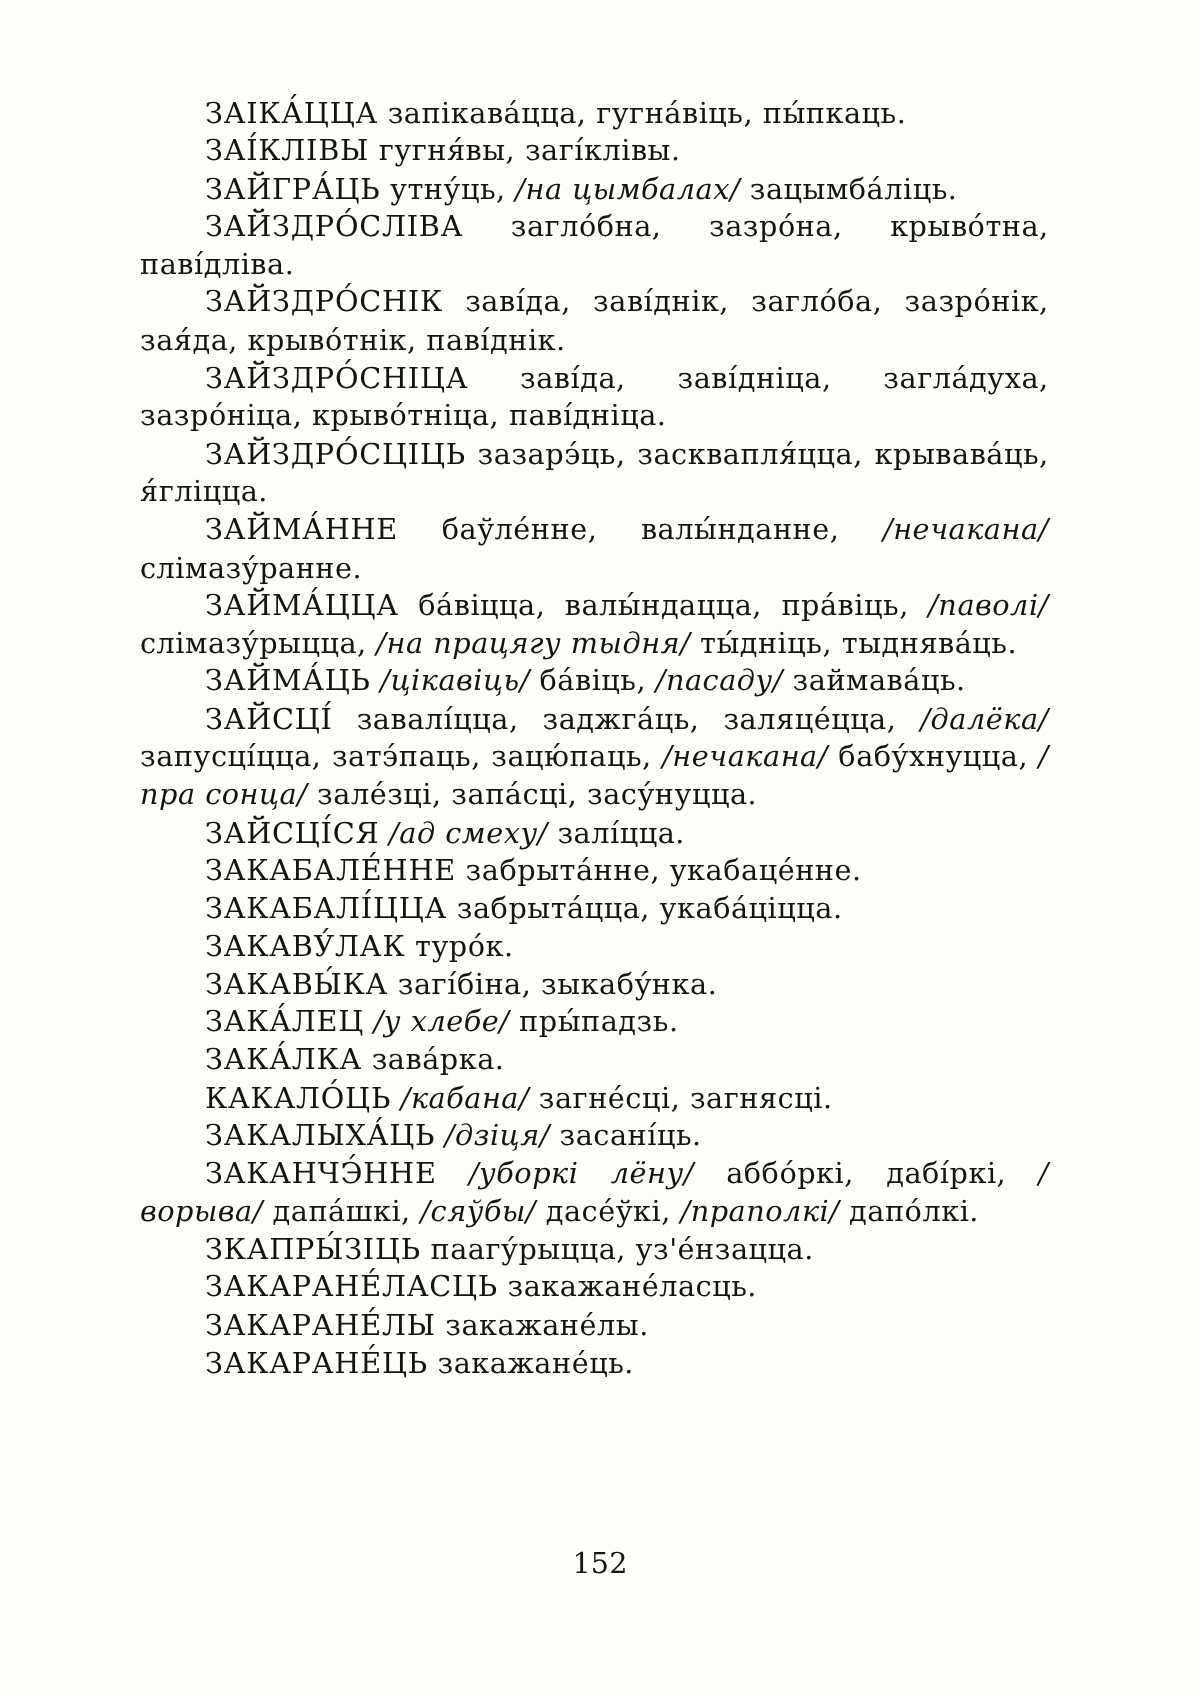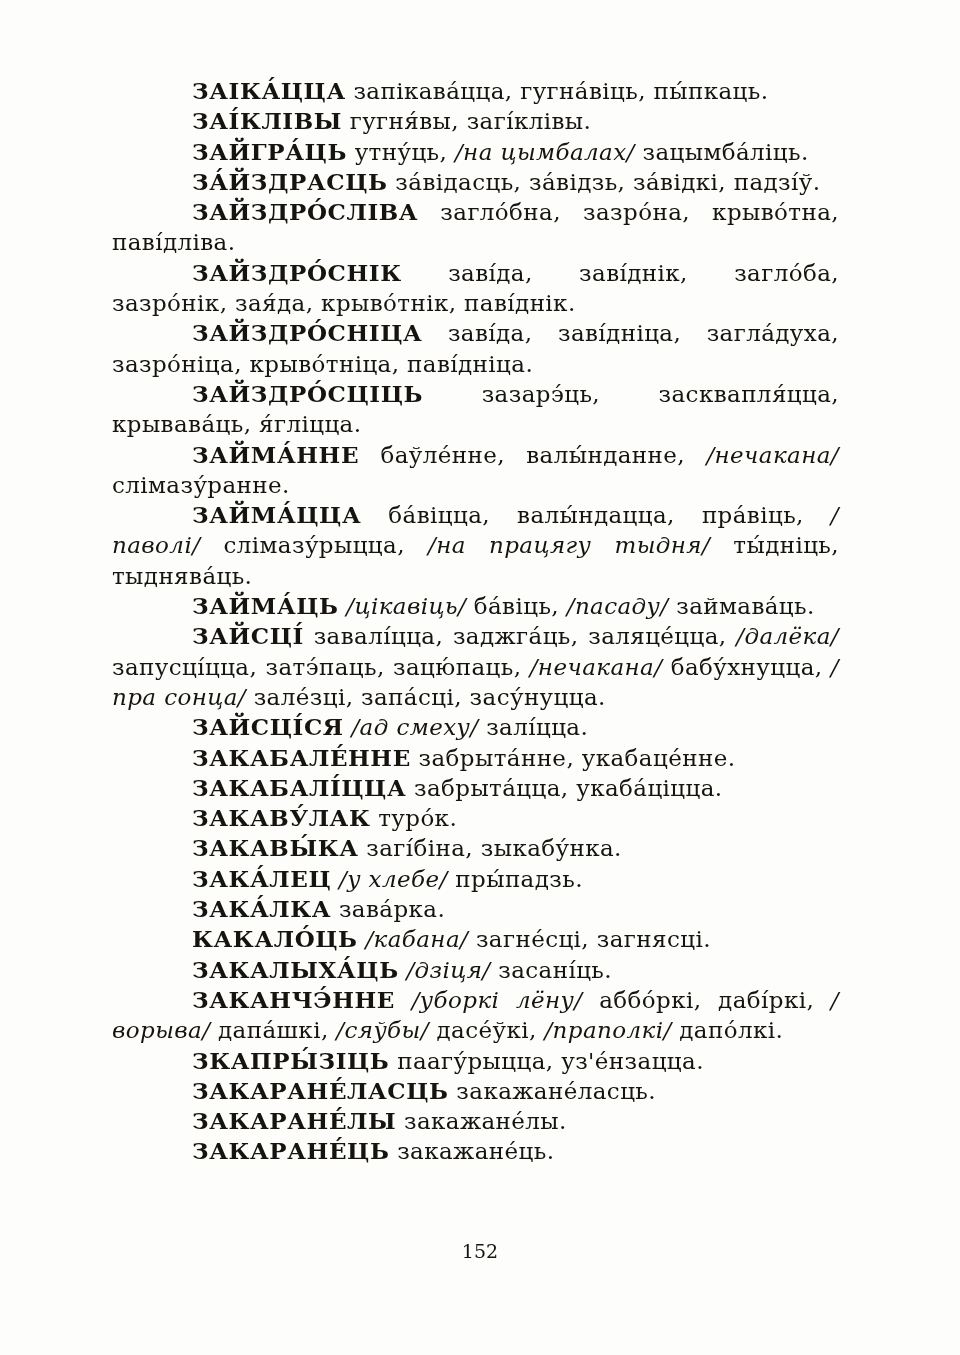--- a/index.html
+++ b/index.html
@@ -25,47 +25,45 @@
   .entry {
     margin: 0;
     padding: 0;
     font-size: 23px;
     line-height: 30.3px;
     letter-spacing: 0.4px;
     text-align: justify;
     text-indent: 52px;
   }
   .head {
-    font-weight: bold;
+    font-weight: normal;
     letter-spacing: 0.6px;
-    margin-left: 28px;
   }
   .seg { }
   .it {
     font-style: italic;
   }
   .pagenum {
     position: absolute;
     left: 0;
     top: 1237px;
     width: 100%;
     text-align: center;
-    font-size: 19px;
+    font-size: 23px;
     line-height: 28px;
   }
 </style>
 </head>
 <body>
 
 <div class="page">
   <div class="textblock" id="entries">
       <p class="entry"><span class="head">ЗАІКА́ЦЦА</span><span class="seg"> запікава́цца, гугна́віць, пы́пкаць.</span></p>
       <p class="entry"><span class="head">ЗАІ́КЛІВЫ</span><span class="seg"> гугня́вы, загі́клівы.</span></p>
       <p class="entry"><span class="head">ЗАЙГРА́ЦЬ</span><span class="seg"> утну́ць,</span><span class="seg it"> /на цымбалах/</span><span class="seg"> зацымба́ліць.</span></p>
-      <p class="entry"><span class="head">ЗА́ЙЗДРАСЦЬ</span><span class="seg"> за́відасць, за́відзь, за́відкі, падзі́ў.</span></p>
       <p class="entry"><span class="head">ЗАЙЗДРО́СЛІВА</span><span class="seg"> загло́бна, зазро́на, крыво́тна, паві́дліва.</span></p>
       <p class="entry"><span class="head">ЗАЙЗДРО́СНІК</span><span class="seg"> заві́да, заві́днік, загло́ба, зазро́нік, зая́да, крыво́тнік, паві́днік.</span></p>
       <p class="entry"><span class="head">ЗАЙЗДРО́СНІЦА</span><span class="seg"> заві́да, заві́дніца, загла́духа, зазро́ніца, крыво́тніца, паві́дніца.</span></p>
       <p class="entry"><span class="head">ЗАЙЗДРО́СЦІЦЬ</span><span class="seg"> зазарэ́ць, засквапля́цца, крывава́ць, я́гліцца.</span></p>
       <p class="entry"><span class="head">ЗАЙМА́ННЕ</span><span class="seg"> баўле́нне, валы́нданне,</span><span class="seg it"> /нечакана/</span><span class="seg"> слімазу́ранне.</span></p>
       <p class="entry"><span class="head">ЗАЙМА́ЦЦА</span><span class="seg"> ба́віцца, валы́ндацца, пра́віць,</span><span class="seg it"> /паволі/</span><span class="seg"> слімазу́рыцца,</span><span class="seg it"> /на працягу тыдня/</span><span class="seg"> ты́дніць, тыднява́ць.</span></p>
       <p class="entry"><span class="head">ЗАЙМА́ЦЬ</span><span class="seg it"> /цікавіць/</span><span class="seg"> ба́віць,</span><span class="seg it"> /пасаду/</span><span class="seg"> займава́ць.</span></p>
       <p class="entry"><span class="head">ЗАЙСЦІ́</span><span class="seg"> завалі́цца, заджга́ць, заляце́цца,</span><span class="seg it"> /далёка/</span><span class="seg"> запусці́цца, затэ́паць, зацю́паць,</span><span class="seg it"> /нечакана/</span><span class="seg"> бабу́хнуцца,</span><span class="seg it"> /пра сонца/</span><span class="seg"> зале́зці, запа́сці, засу́нуцца.</span></p>
       <p class="entry"><span class="head">ЗАЙСЦІ́СЯ</span><span class="seg it"> /ад смеху/</span><span class="seg"> залі́цца.</span></p>
       <p class="entry"><span class="head">ЗАКАБАЛЕ́ННЕ</span><span class="seg"> забрыта́нне, укабаце́нне.</span></p>

